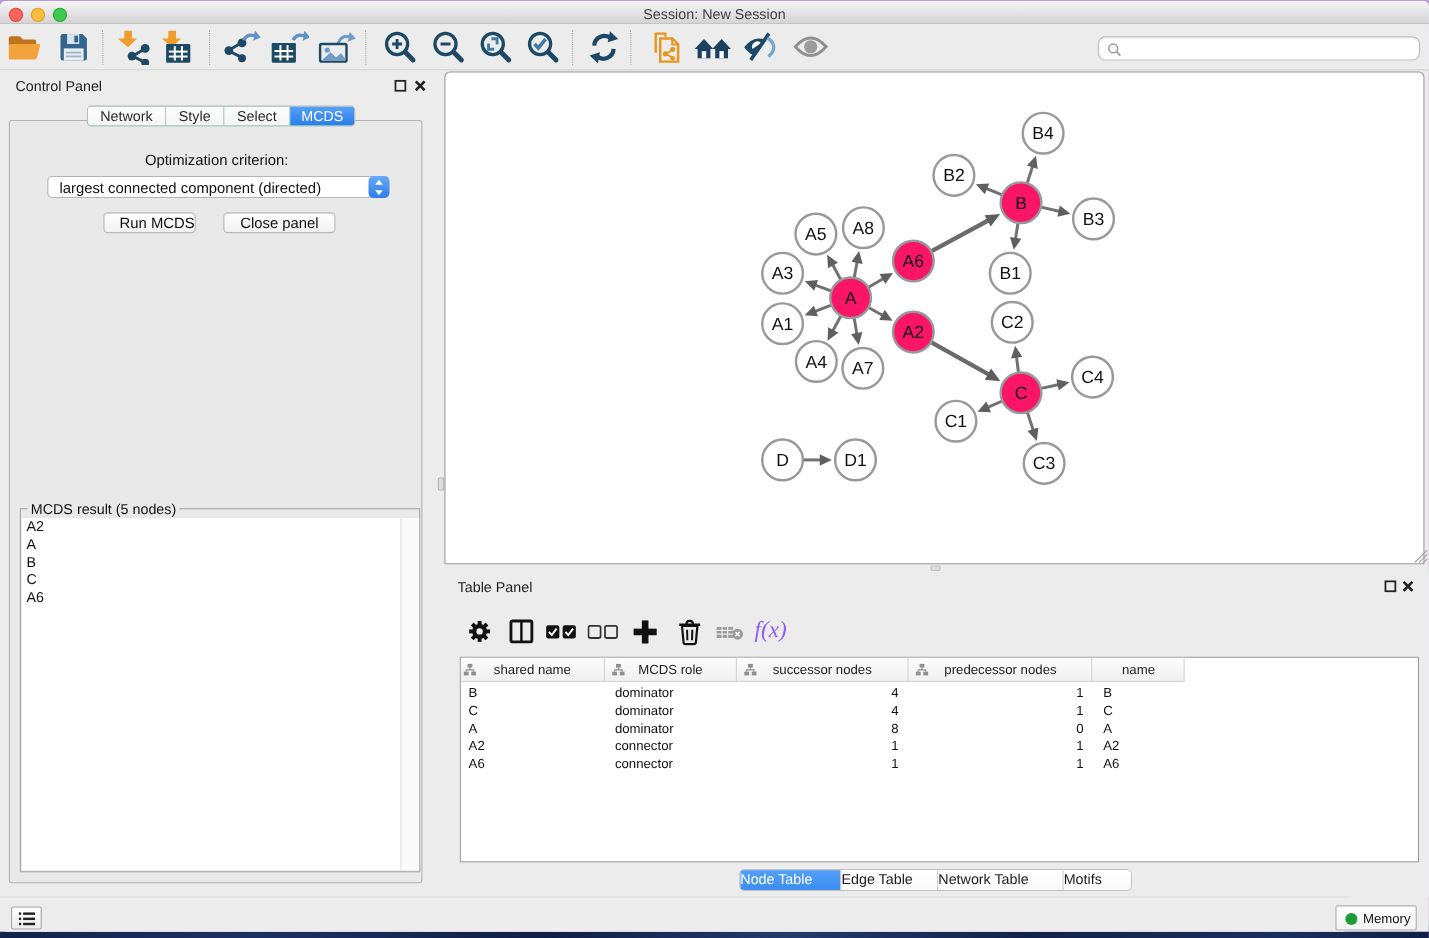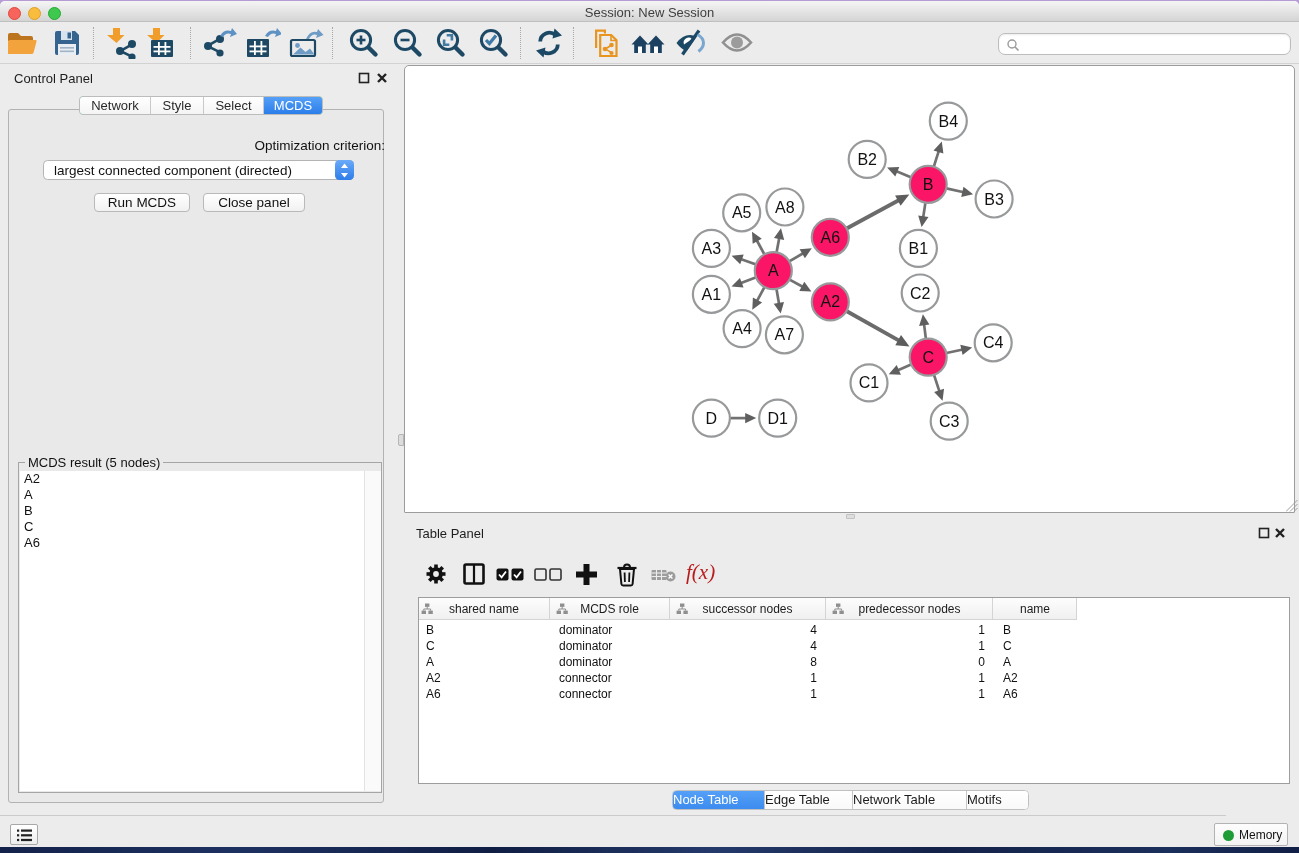--- a/index.html
+++ b/index.html
@@ -238,31 +238,31 @@
   <svg class="wbtn" style="left:376px;" width="12" height="12" viewBox="0 0 12 12">
     <path d="M2 2 L10 10 M10 2 L2 10" stroke="#222" stroke-width="2.4"></path>
   </svg>
   <div id="ctrltabs">
     <div class="tab" style="width:71px;">Network</div>
     <div class="tab" style="width:53px;">Style</div>
     <div class="tab" style="width:60px;">Select</div>
     <div class="tab sel" style="width:58px;">MCDS</div>
   </div>
   <div id="ctrlpanel">
-    <div id="optlabel" style="top:28px;text-align:right;">Optimization criterion:</div>
+    <div id="optlabel" style="top:28px;">Optimization criterion:</div>
     <div id="combo" style="top:50px; left:34px;">
       <div class="ctext">largest connected component (directed)</div>
       <div class="stepper">
         <svg style="position:absolute;left:3px;top:2.5px;" width="13" height="15" viewBox="0 0 13 15">
           <path d="M6.5 0.5 L10 5 H3 z" fill="#fff"></path>
           <path d="M6.5 14.5 L10 10 H3 z" fill="#fff"></path>
         </svg>
       </div>
     </div>
-    <div class="cbtn" style="left:85px; top:83px; width:96px;">Run MCDS</div>
+    <div class="cbtn" style="left:85px; top:83px; width:84px;text-align:right;">Run MCDS</div>
     <div class="cbtn" style="left:194px; top:83px; width:102px;">Close panel</div>
     <div id="fieldset" style="top:352px;">
       <div class="legend">MCDS result (5 nodes)</div>
       <div id="mcdslist">
         <div class="item">A2</div>
         <div class="item">A</div>
         <div class="item">B</div>
         <div class="item">C</div>
         <div class="item">A6</div>
       </div>
@@ -417,21 +417,21 @@
       <circle cx="19.5" cy="8.5" r="5"></circle>
     </g>
     <g stroke="#ececec" stroke-width="1.1">
       <line x1="0.5" y1="5" x2="15.5" y2="5"></line>
         <line x1="0.5" y1="8.5" x2="15.5" y2="8.5"></line>
       <line x1="5.5" y1="2" x2="5.5" y2="12"></line>
         <line x1="10.5" y1="2" x2="10.5" y2="12"></line>
     </g>
     <path d="M17.6 6.6 l3.8 3.8 M21.4 6.6 l-3.8 3.8" stroke="#fff" stroke-width="1.4"></path>
   </svg>
-  <div style="position:absolute;left:283px;top:40px;font-family:'Liberation Serif',serif;font-style:italic;font-size:21px;color:#b91c1c;">f(x)</div>
+  <div style="position:absolute;left:283px;top:40px;font-family:'Liberation Serif',serif;font-style:italic;font-size:21px;color:#8b5cf6;">f(x)</div>
 
   <div style="position:absolute;left:15px;top:77px;width:872px;height:187px;background:#fff;border:1px solid #9d9d9d;">
     <div style="position:absolute;left:0;top:0;width:658px;height:22px;background:linear-gradient(#fdfdfd,#f0f0f0);border-bottom:1px solid #d4d4d4;"></div>
     <div class="hcell" style="left:0;width:131px;">shared name</div>
     <div class="hcell" style="left:131.5px;width:119px;">MCDS role</div>
     <div class="hcell" style="left:251px;width:156px;">successor nodes</div>
     <div class="hcell" style="left:408px;width:166px;">predecessor nodes</div>
     <div class="hcell" style="left:575px;width:83px;border-right:1px solid #d4d4d4;">name</div>
     <svg class="hicon" style="left:2px;" width="12" height="12" viewBox="0 0 12 12">
         <g fill="#8f8f8f">

